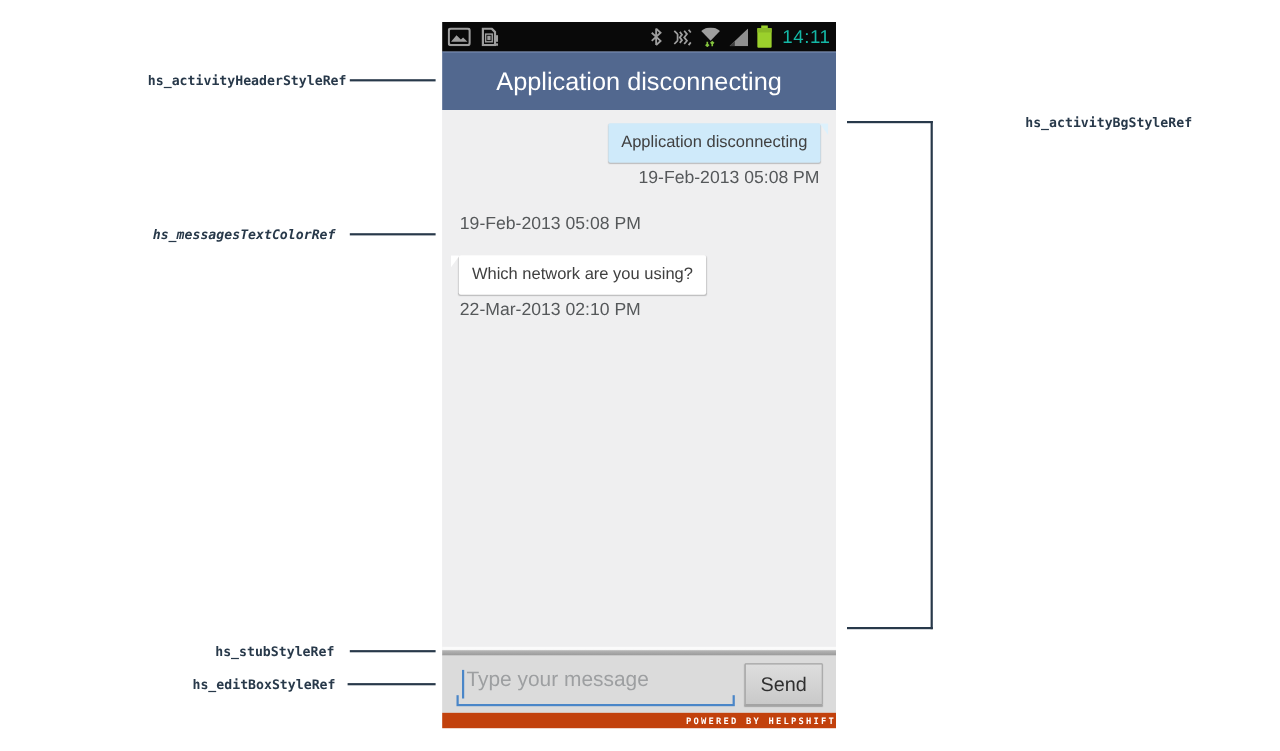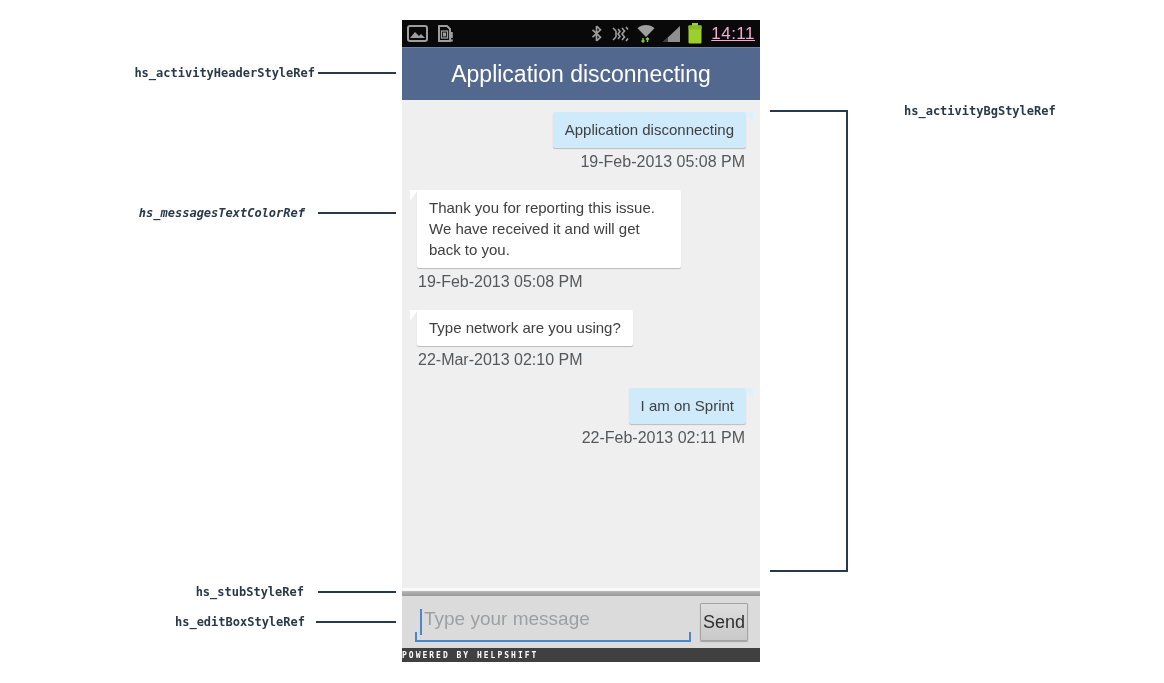--- a/index.html
+++ b/index.html
@@ -7,21 +7,21 @@
   .canvas { position:relative; width:1164px; height:683px; background:#ffffff; overflow:hidden; }
 
   
   .phone { position:absolute; left:402px; top:20px; width:358px; height:642px; background:#efeff0; }
 
   
   .status-bar { position:absolute; left:0; top:0; width:100%; height:27px; background:#090909;
     display:flex; align-items:center; padding:0 5px; }
   .sb-left { display:flex; align-items:center; gap:7px; }
   .sb-right { margin-left:auto; display:flex; align-items:center; gap:7px; }
-  .sb-time { color:#f9a8d4; font-size:17px; letter-spacing:0.5px; padding-left:2px;text-decoration:underline; }
+  .sb-time { color:#14b8a6; font-size:17px; letter-spacing:0.5px; padding-left:2px; }
 
   
   .app-header { position:absolute; left:0; top:27px; width:100%; height:53px;
     background:#52688f; border-top:1px solid #6d82a8;
     display:flex; align-items:center; justify-content:center; }
   .app-header-title { color:#ffffff; font-size:23px; }
 
   
   .chat-area { position:absolute; left:0; top:80px; width:100%; height:488px;
     background:#efeff0; padding:12px 14px 0 15px; overflow:hidden; }
@@ -48,33 +48,33 @@
   .composer { position:absolute; left:0; top:576px; width:100%; height:52px; background:#dbdbdb;
     display:flex; align-items:center; padding:0 12px 0 13px; }
   .edit-box { position:relative; flex:1; height:40px; margin-right:9px;
     border-bottom:2px solid #4a86c8; }
   .edit-box::before, .edit-box::after { content:""; position:absolute; bottom:0; width:2px; height:8px; background:#4a86c8; }
   .edit-box::before { left:0; } .edit-box::after { right:0; }
   .cursor-bar { position:absolute; left:5px; top:7px; width:2px; height:26px; background:#4a86c8; }
   .message-input { width:100%; height:100%; border:none; background:transparent; outline:none;
     font-family:"Liberation Sans", sans-serif; font-size:19px; color:#000000; padding:0 4px 4px 9px; }
   .message-input::placeholder { color:#9d9fa1; opacity:1; }
-  .send-button { width:48px; height:38px; background:linear-gradient(#dedede,#c9c9c9);
+  .send-button { width:71px; height:38px; background:linear-gradient(#dedede,#c9c9c9);
     border:1px solid #a3a3a3; border-radius:1px; font-family:"Liberation Sans", sans-serif;
     font-size:18px; color:#2f2f2f; box-shadow:0 1px 1px rgba(0,0,0,0.25); }
 
   
-  .phone-footer { position:absolute; left:0; top:628px; width:100%; height:14px; background:#404040;
-    display:flex; align-items:center; justify-content:flex-start; }
+  .phone-footer { position:absolute; left:0; top:628px; width:100%; height:14px; background:#c2410c;
+    display:flex; align-items:center; justify-content:flex-end; }
   .phone-footer span { color:#fff; font-family:"DejaVu Sans Mono", monospace;
     font-size:8px; font-weight:bold; letter-spacing:2px; }
 
   
   .ann-label { position:absolute; color:#28394a; font-family:"DejaVu Sans Mono", monospace;
-    font-weight:bold; font-size:12px; white-space:nowrap; }
+    font-weight:bold; font-size:12px; white-space:nowrap;margin-left:28px; }
   .ann-line { position:absolute; background:#28394a; }
 
   
   .icon { display:block; }
 </style>
 </head>
 <body>
 
 <div class="canvas">
 
@@ -130,42 +130,31 @@
 
       <div class="msg-row right">
         <div class="bubble user">
           <span class="tail"></span>
           <span>Application disconnecting</span>
         </div>
         <div class="timestamp">19-Feb-2013 05:08 PM</div>
       </div>
 
       <div class="msg-row left">
-        <div class="bubble agent">
-          <span class="tail"></span>
-          <span>Thank you for reporting this issue. We have received it and will get back to you.</span>
-        </div>
         <div class="timestamp">19-Feb-2013 05:08 PM</div>
       </div>
 
       <div class="msg-row left">
         <div class="bubble agent">
           <span class="tail"></span>
-          <span>Type network are you using?</span>
+          <span>Which network are you using?</span>
         </div>
         <div class="timestamp">22-Mar-2013 02:10 PM</div>
       </div>
 
-      <div class="msg-row right">
-        <div class="bubble user">
-          <span class="tail"></span>
-          <span>I am on Sprint</span>
-        </div>
-        <div class="timestamp">22-Feb-2013 02:11 PM</div>
-      </div>
 
     </div>
 
     <div class="stub-divider"></div>
 
     <div class="composer">
       <div class="edit-box">
         <div class="cursor-bar"></div>
         <input class="message-input" type="text" placeholder="Type your message" style="">
       </div>

